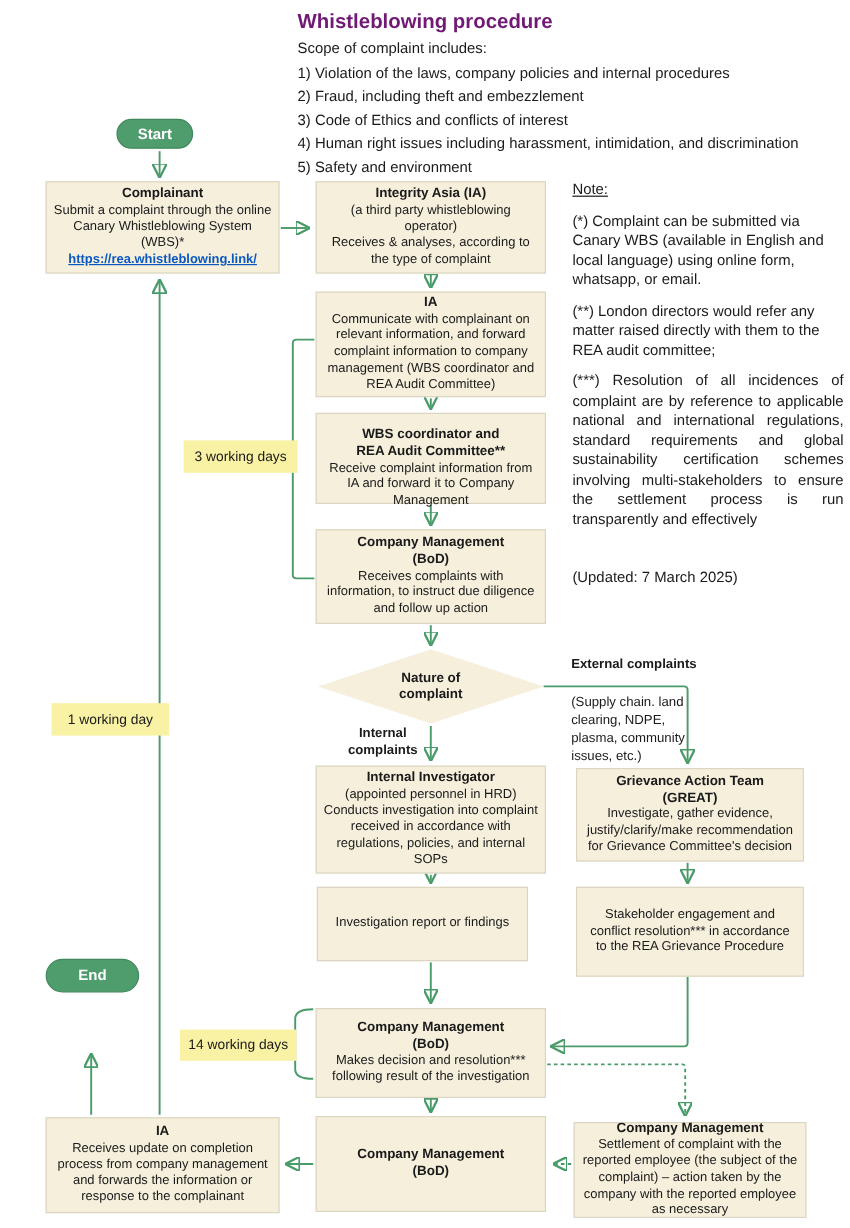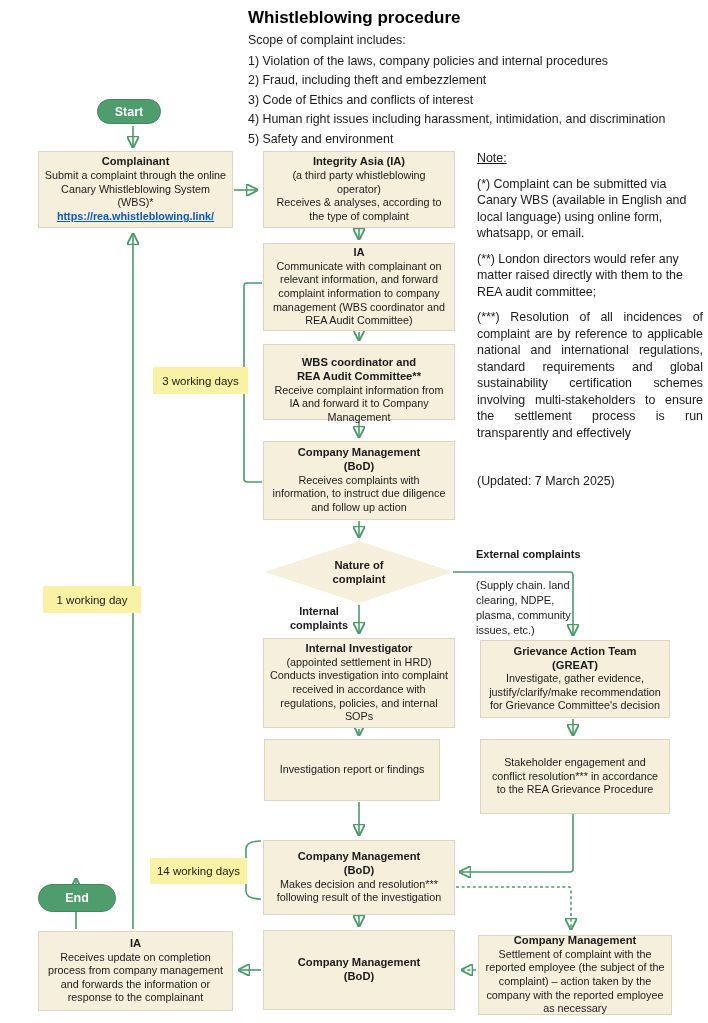--- a/index.html
+++ b/index.html
@@ -1,20 +1,20 @@
 <!DOCTYPE html>
 <html><head>
 <meta charset="utf-8">
 <style>
   html,body{margin:0;padding:0;background:#fff;}
   #page{position:relative;width:708px;height:1023px;background:#ffffff;
         font-family:"Liberation Sans",sans-serif;color:#1a1a1a;overflow:hidden;}
   .abs{position:absolute;box-sizing:border-box;}
   
-  .title{left:248px;top:8px;width:440px;font-size:17px;font-weight:bold;color:#000000;}
+  .title{left:248px;top:8px;width:440px;font-size:17px;font-weight:bold;color:#701a75;}
   .scope-head{left:248px;top:33px;width:440px;font-size:12.4px;}
   .scope-list{left:248px;top:52px;width:452px;font-size:12.4px;line-height:19.4px;}
   .scope-list div{padding-left:18px;text-indent:-18px;}
   
   .note{left:477px;top:150px;width:226px;font-size:12.4px;line-height:1.33;}
   .note .nh{text-decoration:underline;margin-bottom:9px;}
   .note p{margin:0 0 9px 0;}
   .note p.justify{text-align:justify;}
   .note .updated{margin-top:32px;}
   
@@ -83,21 +83,21 @@
 
   <div class="abs note">
     <div class="nh">Note:</div>
     <p>(*) Complaint can be submitted via Canary WBS (available in English and local language) using online form, whatsapp, or email.</p>
     <p>(**) London directors would refer any matter raised directly with them to the REA audit committee;</p>
     <p class="justify">(***) Resolution of all incidences of complaint are by reference to applicable national and international regulations, standard requirements and global sustainability certification schemes involving multi-stakeholders to ensure the settlement process is run transparently and effectively</p>
     <div class="updated">(Updated: 7 March 2025)</div>
   </div>
 
   <div class="stadium" style="left:97px;top:99px;width:64px;height:25px;">Start</div>
-  <div class="stadium" style="left:38px;top:884px;width:78px;height:28px;">End</div>
+  <div class="stadium" style="left:38px;top:799px;width:78px;height:28px;">End</div>
 
   <div class="box" style="left:38px;top:151px;width:195px;height:77px;">
     <div class="t">Complainant</div>
     <div>Submit a complaint through the online Canary Whistleblowing System (WBS)*</div>
     <a class="link" href="#">https://rea.whistleblowing.link/</a>
   </div>
 
   <div class="box" style="left:38px;top:931px;width:195px;height:80px;">
     <div class="t">IA</div>
     <div>Receives update on completion process from company management and forwards the information or response to the complainant</div>
@@ -124,21 +124,21 @@
     <div class="t">(BoD)</div>
     <div>Receives complaints with information, to instruct due diligence and follow up action</div>
   </div>
 
   <div class="diamond" style="left:265px;top:541px;width:188px;height:62px;">
     <div style="width:80px;">Nature of complaint</div>
   </div>
 
   <div class="box" style="left:263px;top:638px;width:192px;height:90px;">
     <div class="t">Internal Investigator</div>
-    <div>(appointed settlement in HRD)</div>
+    <div>(appointed personnel in HRD)</div>
     <div>Conducts investigation into complaint received in accordance with regulations, policies, and internal SOPs</div>
   </div>
 
   <div class="box" style="left:264px;top:739px;width:176px;height:62px;">
     <div>Investigation report or findings</div>
   </div>
 
   <div class="box" style="left:263px;top:840px;width:192px;height:75px;">
     <div class="t">Company Management</div>
     <div class="t">(BoD)</div>

